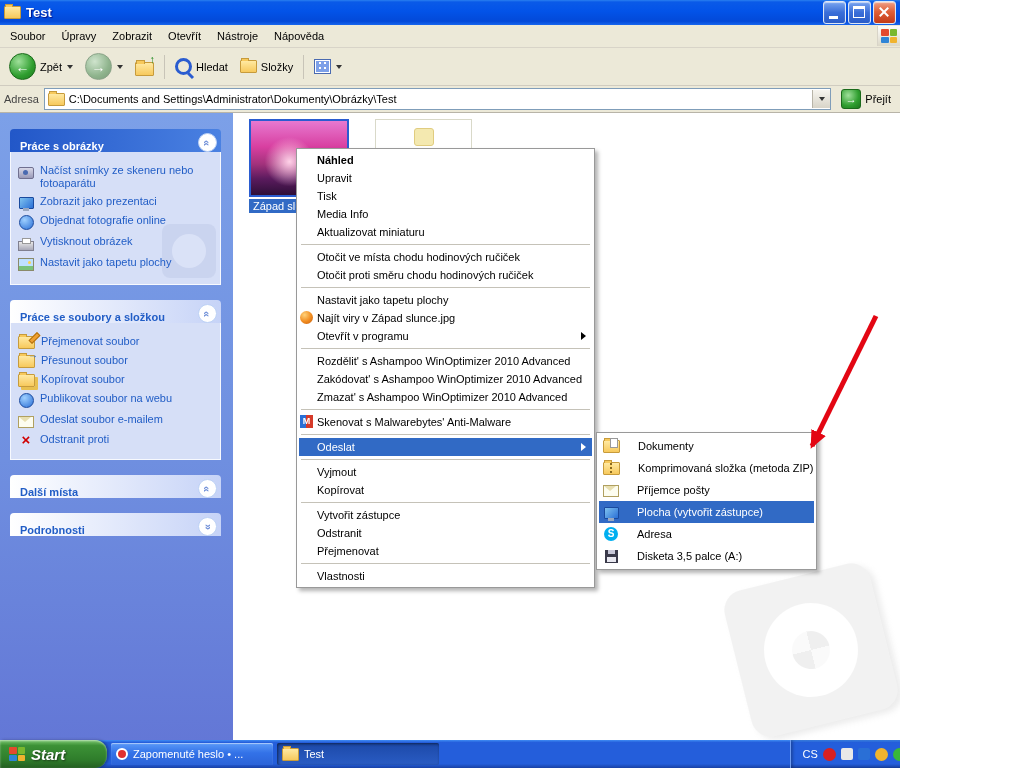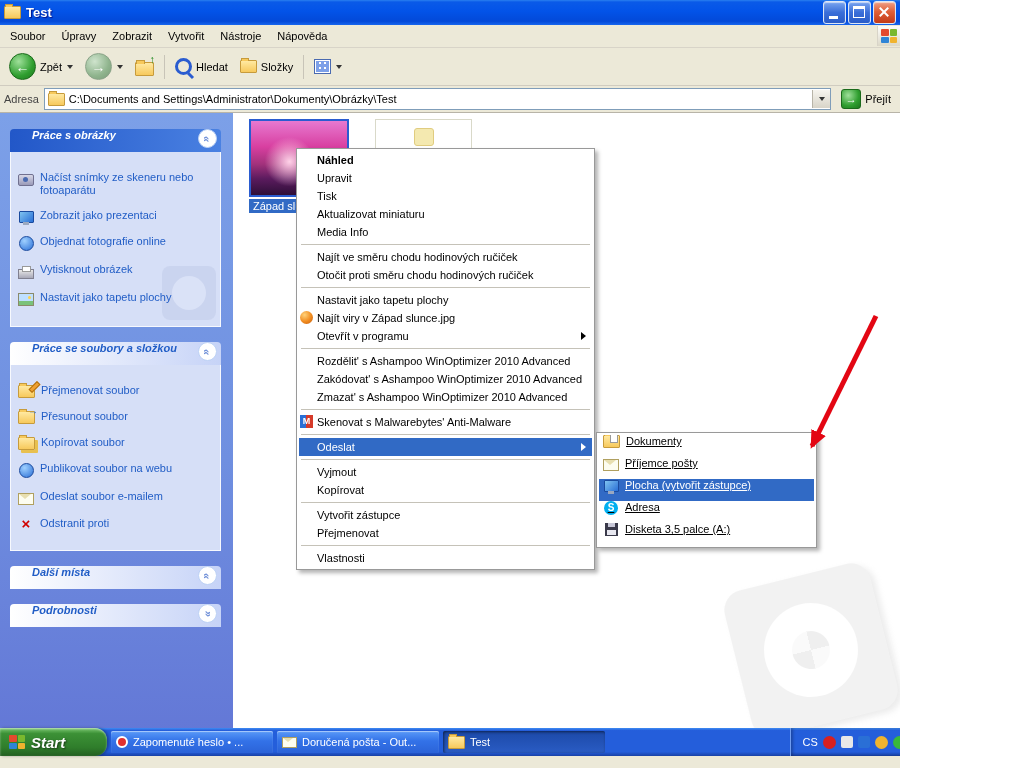--- a/index.html
+++ b/index.html
@@ -60,30 +60,30 @@
     display:flex;align-items:center;justify-content:center;}
   .go-btn{display:flex;align-items:center;gap:4px;padding:2px 5px;}
   .go-circle{width:18px;height:18px;border-radius:3px;display:flex;align-items:center;justify-content:center;color:#fff;font-weight:bold;
     background:radial-gradient(circle at 35% 30%,#9fe09a,#2f9e2f 60%,#1d771d);border:1px solid #1a6a1a;font-size:11px;}
 
   
   .bodyrow{display:flex;height:630px;}
   .sidebar{width:233px;background:linear-gradient(180deg,#7ca0e8 0%,#6f8fe0 55%,#6377d6 100%);
     padding:16px 10px 0 10px;box-sizing:border-box;position:relative;}
   .panel{width:211px;margin-bottom:15px;}
-  .panel-header{height:23px;border-radius:4px 4px 0 0;display:flex;align-items:flex-start;justify-content:space-between;
-    padding:0 4px 0 22px;font-weight:bold;font-style:italic;}
+  .panel-header{height:23px;border-radius:4px 4px 0 0;display:flex;align-items:flex-end;justify-content:space-between;
+    padding:0 4px 0 10px;font-weight:bold;}
   .panel-header.special{background:linear-gradient(to right,#2257c8,#4a81e2);color:#fff;}
   .panel-header.normal{background:linear-gradient(to right,#ffffff,#c6d3f7);color:#215dc6;}
   .chev{width:17px;height:17px;border-radius:50%;background:#fff;border:1px solid #bdd2f5;color:#6f8fd8;
     display:flex;align-items:center;justify-content:center;font-weight:bold;font-size:11px;}
   .chev span{display:block;transform:rotate(90deg);} 
   .chev.down span{transform:rotate(-90deg);}
   .panel-body{background:#d6dff7;border:1px solid rgba(255,255,255,.8);border-top:none;padding:7px 4px 8px 7px;position:relative;}
-  .task-item{display:flex;gap:6px;align-items:flex-start;margin:12px 0;color:#215dc6;cursor:pointer;position:relative;z-index:2;}
+  .task-item{display:flex;gap:6px;align-items:flex-start;margin:5px 0;color:#215dc6;cursor:pointer;position:relative;z-index:2;}
   .task-item .lbl{line-height:13px;}
   .tico{flex:0 0 16px;display:flex;justify-content:center;margin-top:1px;}
 
   
   .ic-camera{width:14px;height:10px;background:linear-gradient(#d8d8e8,#9a9ab8);border:1px solid #707090;border-radius:2px;position:relative;margin-top:2px;}
   .ic-camera::after{content:"";position:absolute;left:4px;top:2px;width:5px;height:5px;border-radius:50%;background:#4a6ab0;}
   .ic-monitor{width:13px;height:10px;background:linear-gradient(135deg,#7fc3f0,#2a6fd6);border:1px solid #1a4a9e;border-radius:1px;position:relative;margin-top:1px;}
   .ic-monitor::after{content:"";position:absolute;left:3px;bottom:-3px;width:6px;height:3px;background:#9aa8c0;}
   .ic-globe{width:13px;height:13px;border-radius:50%;background:radial-gradient(circle at 35% 30%,#9fd0ff,#2a6fd6);border:1px solid #1a4a9e;}
   .ic-print{width:14px;height:8px;background:linear-gradient(#e8e8e8,#a8a8b8);border:1px solid #808090;margin-top:5px;position:relative;}
@@ -130,37 +130,37 @@
     border-top:4px solid transparent;border-bottom:4px solid transparent;}
   .mi .mico{position:absolute;left:1px;top:2px;}
   .ic-avast{width:13px;height:13px;border-radius:50%;background:radial-gradient(circle at 35% 30%,#ffd27a,#f08a1e 55%,#c05a10);}
   .ic-mbam{width:13px;height:13px;background:linear-gradient(90deg,#2a6fd6 50%,#d63a2a 50%);color:#fff;
     font-weight:bold;font-size:9px;line-height:13px;text-align:center;}
   .msep{height:1px;background:#c5c2b8;margin:3px 2px;}
 
   
   .smenu{position:absolute;left:596px;top:432px;width:221px;background:#fff;border:1px solid #999;
     box-shadow:3px 3px 4px rgba(0,0,0,.3);padding:2px;z-index:41;box-sizing:border-box;}
-  .smi{display:flex;gap:6px;height:22px;padding:0 4px;white-space:nowrap;overflow:hidden;text-decoration:underline;}
+  .smi{display:flex;align-items:center;gap:18px;height:22px;padding:0 4px;white-space:nowrap;overflow:hidden;}
   .smi.hl{background:#316ac5;color:#fff;}
   .sico{flex:0 0 16px;display:flex;justify-content:center;}
   .ic-docf::after{content:"";position:absolute;right:1px;top:-3px;width:6px;height:8px;background:#fff;border:1px solid #999;}
   .ic-zipf::after{content:"";position:absolute;left:6px;top:0;width:2px;height:10px;
     background:repeating-linear-gradient(0deg,#8a6a1e 0 2px,#ffd76e 2px 4px);}
   .ic-skype{width:14px;height:14px;border-radius:50%;background:#00aff0;color:#fff;font-weight:bold;font-size:10px;
     line-height:14px;text-align:center;}
   .ic-floppy{width:13px;height:13px;background:#3a3a4a;position:relative;}
   .ic-floppy::before{content:"";position:absolute;left:3px;top:0;width:7px;height:4px;background:#c8c8d8;}
   .ic-floppy::after{content:"";position:absolute;left:2px;bottom:1px;width:9px;height:5px;background:#e8e8f0;}
 
   
   .anno{position:absolute;left:0;top:0;z-index:50;pointer-events:none;}
 
   
-  .taskbar{position:absolute;left:0;bottom:12px;width:1024px;height:28px;display:flex;align-items:stretch;
+  .taskbar{position:absolute;left:0;bottom:0;width:1024px;height:28px;display:flex;align-items:stretch;
     background:linear-gradient(180deg,#3f8cf3 0%,#245edb 9%,#245edb 85%,#1941a5 100%);z-index:70;}
   .start-btn{width:98px;display:flex;align-items:center;gap:6px;padding-left:9px;border-radius:0 12px 12px 0;
     background:linear-gradient(180deg,#79c66f 0%,#3c9136 20%,#2f7d2b 70%,#245f21 100%);
     color:#fff;font-weight:bold;font-style:italic;font-size:15px;text-shadow:1px 1px 2px #1c3a18;
     box-shadow:inset 0 1px 2px rgba(255,255,255,.5),2px 0 3px rgba(0,0,0,.3);}
   .task-btn{width:152px;margin:3px 0 3px 4px;border-radius:2px;display:flex;align-items:center;gap:5px;padding:0 5px;
     color:#fff;white-space:nowrap;overflow:hidden;
     background:linear-gradient(180deg,#5a9af8 0%,#3372e8 45%,#2b63d8 100%);box-shadow:inset 0 1px 1px rgba(255,255,255,.5);}
   .task-btn.active{background:linear-gradient(180deg,#1c49a8,#2a5cc4);box-shadow:inset 1px 1px 3px rgba(0,0,0,.55);}
   .ti-opera{width:12px;height:12px;border-radius:50%;background:#e03030;border:2px solid #fff;box-sizing:border-box;flex:0 0 12px;}
@@ -184,21 +184,21 @@
     <span class="title-text">Test</span>
     <span class="wbtn min"></span>
     <span class="wbtn max"></span>
     <span class="wbtn close"></span>
   </div>
 
   <div class="menubar">
     <span class="menu-item">Soubor</span>
     <span class="menu-item">Úpravy</span>
     <span class="menu-item">Zobrazit</span>
-    <span class="menu-item">Vytvořit</span>
+    <span class="menu-item">Otevřít</span>
     <span class="menu-item">Nástroje</span>
     <span class="menu-item">Nápověda</span>
     <span class="spacer"></span>
     <span class="logo-tile">
       <span class="winflag">
           <i></i>
           <i></i>
           <i></i>
           <i></i>
         </span>
@@ -373,24 +373,24 @@
         <div class="thumb-label">Západ slunce.jpg</div>
       </div>
       <div class="thumb2"></div>
     </div>
   </div>
 
   <div class="cmenu">
     <div class="mi bold"><span class="lblspan">Náhled</span></div>
     <div class="mi"><span class="lblspan">Upravit</span></div>
     <div class="mi"><span class="lblspan">Tisk</span></div>
+    <div class="mi"><span class="lblspan">Media Info</span></div>
     <div class="mi"><span class="lblspan">Aktualizovat miniaturu</span></div>
-    <div class="mi"><span class="lblspan">Media Info</span></div>
-    <div class="msep"></div>
-    <div class="mi"><span class="lblspan">Najít ve směru chodu hodinových ručiček</span></div>
+    <div class="msep"></div>
+    <div class="mi"><span class="lblspan">Otočit ve místa chodu hodinových ručiček</span></div>
     <div class="mi"><span class="lblspan">Otočit proti směru chodu hodinových ručiček</span></div>
     <div class="msep"></div>
     <div class="mi"><span class="lblspan">Nastavit jako tapetu plochy</span></div>
     <div class="mi">
       <span class="mico ic-avast"></span>
       <span class="lblspan">Najít viry v Západ slunce.jpg</span>
     </div>
     <div class="mi">
       <span class="lblspan">Otevřít v programu</span>
       <span class="arr"></span>
@@ -407,31 +407,38 @@
     <div class="msep"></div>
     <div class="mi hl">
       <span class="lblspan">Odeslat</span>
       <span class="arr"></span>
     </div>
     <div class="msep"></div>
     <div class="mi"><span class="lblspan">Vyjmout</span></div>
     <div class="mi"><span class="lblspan">Kopírovat</span></div>
     <div class="msep"></div>
     <div class="mi"><span class="lblspan">Vytvořit zástupce</span></div>
+    <div class="mi"><span class="lblspan">Odstranit</span></div>
     <div class="mi"><span class="lblspan">Přejmenovat</span></div>
     <div class="msep"></div>
     <div class="mi"><span class="lblspan">Vlastnosti</span></div>
   </div>
 
   <div class="smenu">
     <div class="smi">
       <span class="sico">
           <span class="ic-folder ic-docf"></span>
         </span>
       <span class="lblspan">Dokumenty</span>
+    </div>
+    <div class="smi">
+      <span class="sico">
+          <span class="ic-folder ic-zipf"></span>
+        </span>
+      <span class="lblspan">Komprimovaná složka (metoda ZIP)</span>
     </div>
     <div class="smi">
       <span class="sico">
           <span class="ic-mail"></span>
         </span>
       <span class="lblspan">Příjemce pošty</span>
     </div>
     <div class="smi hl">
       <span class="sico">
           <span class="ic-monitor"></span>
@@ -467,24 +474,20 @@
           <i></i>
           <i></i>
           <i></i>
           <i></i>
         </span>
       <span>Start</span>
     </div>
     <div class="task-btn">
       <span class="ti-opera"></span>
       <span class="lblspan">Zapomenuté heslo • ...</span>
-    </div>
-    <div class="task-btn">
-      <span class="ti-mailenv"></span>
-      <span class="lblspan">Doručená pošta - Out...</span>
     </div>
     <div class="task-btn active">
       <span class="ic-folder"></span>
       <span class="lblspan">Test</span>
     </div>
     <div class="tray">
       <span>CS</span>
       <span class="tico-dot" style="background:#d82020;"></span>
       <span class="tico-dot sq" style="background:#e8e8e8;width:12px;height:12px;"></span>
       <span class="tico-dot sq" style="background:#2a6fd6;width:12px;height:12px;"></span>

